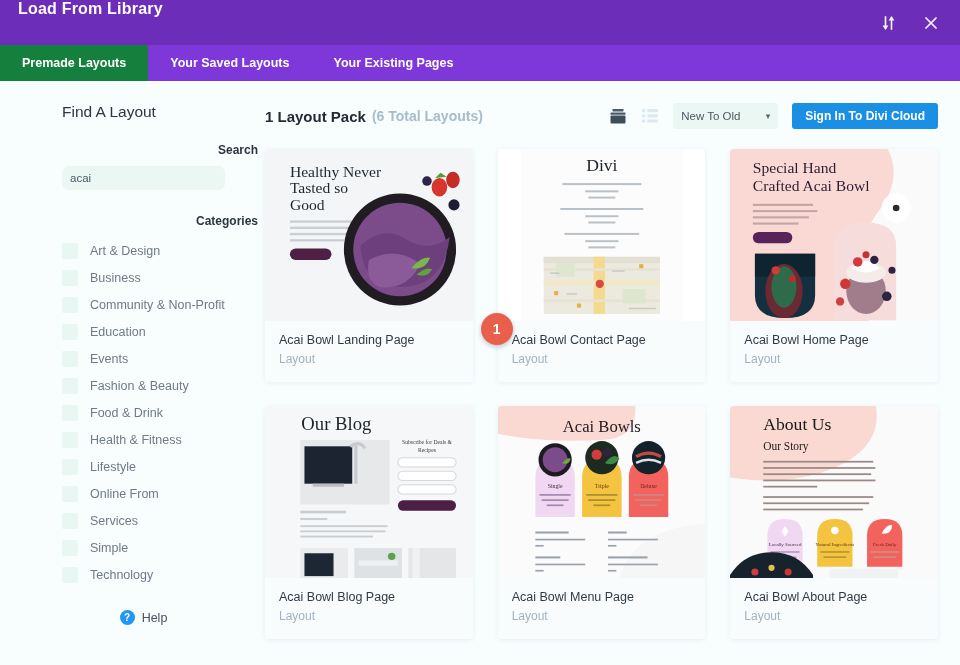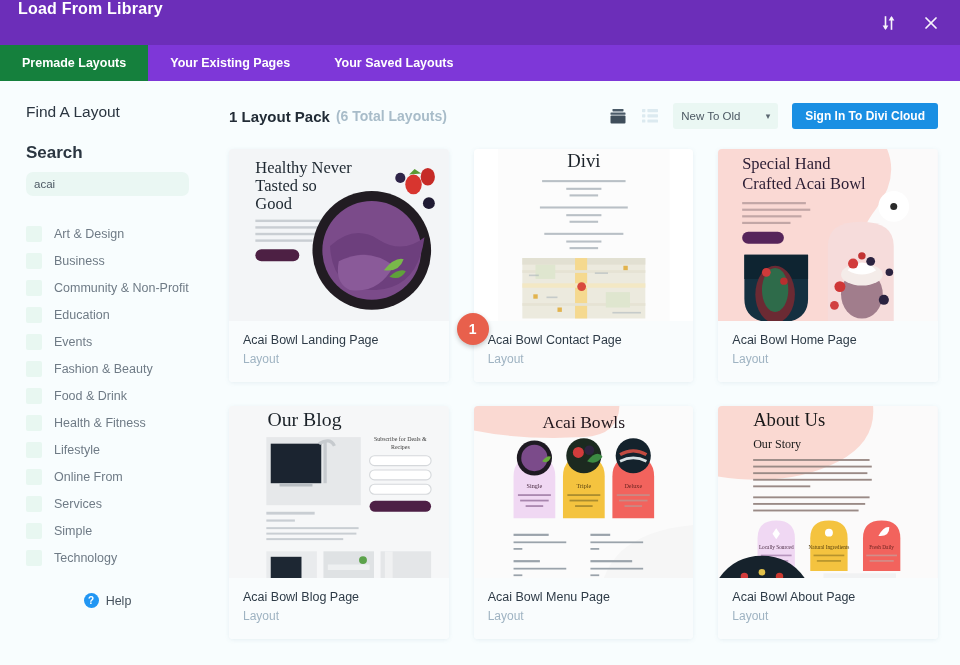--- a/index.html
+++ b/index.html
@@ -33,34 +33,35 @@
   
   .tabbar { height: 36px; background: #7e37d8; display: flex; }
   .tab {
     display: flex; align-items: center; justify-content: center;
     color: #ffffff; font-size: 12.5px; font-weight: bold;
     padding: 0 22px; cursor: pointer; white-space: nowrap;
   }
   .tab.active { background: #15803d; }
 
   
-  .body { display: flex; height: 584px; background: #f8fdfe; }
+  .body { display: flex; height: 584px; background: #f8fdfe; margin-left: 36px; }
 
   
   .sidebar {
     width: 222px; flex: none; padding: 22px 0 0 26px;
     background: #f8fdfe;
   }
   .sidebar-title {
     font-size: 15.5px; color: #2b3641; font-weight: normal;
     margin-bottom: 22px;
   }
   .sb-label {
-    font-size: 17px; color: #2b3641; font-weight: bold;
+    font-size: 12px; color: #2b3641; font-weight: bold;
     margin-bottom: 9px;
+    text-align: right;
   }
   .search-wrap {
     display: flex; align-items: stretch; width: 163px;
     background: #eaf7f3; border-radius: 7px; overflow: hidden;
     margin-bottom: 24px; height: 24px;
   }
   .search-input {
     flex: 1; border: none; outline: none; background: transparent;
     font-family: "Liberation Sans", sans-serif;
     font-size: 11.5px; color: #4c5863; padding: 0 8px;
@@ -169,35 +170,36 @@
             <line x1="3" y1="3" x2="13" y2="13"></line>
             <line x1="13" y1="3" x2="3" y2="13"></line>
           </g>
         </svg>
       </div>
     </div>
   </div>
 
   <div class="tabbar">
     <div class="tab active">Premade Layouts</div>
+    <div class="tab">Your Saved Layouts</div>
     <div class="tab">Your Existing Pages</div>
-    <div class="tab">Your Saved Layouts</div>
   </div>
 
   <div class="body">
 
     <div class="sidebar">
       <div class="sidebar-title">Find A Layout</div>
 
       <div class="sb-label">Search</div>
       <div class="search-wrap">
         <input class="search-input" type="text" value="acai" style="">
 
       </div>
 
+      <div class="sb-label">Categories</div>
       <div class="cat-list">
         <div class="cat-item">
           <span class="cat-box"></span>
           <span class="cat-label">Art &amp; Design</span>
         </div>
         <div class="cat-item">
           <span class="cat-box"></span>
           <span class="cat-label">Business</span>
         </div>
         <div class="cat-item">

